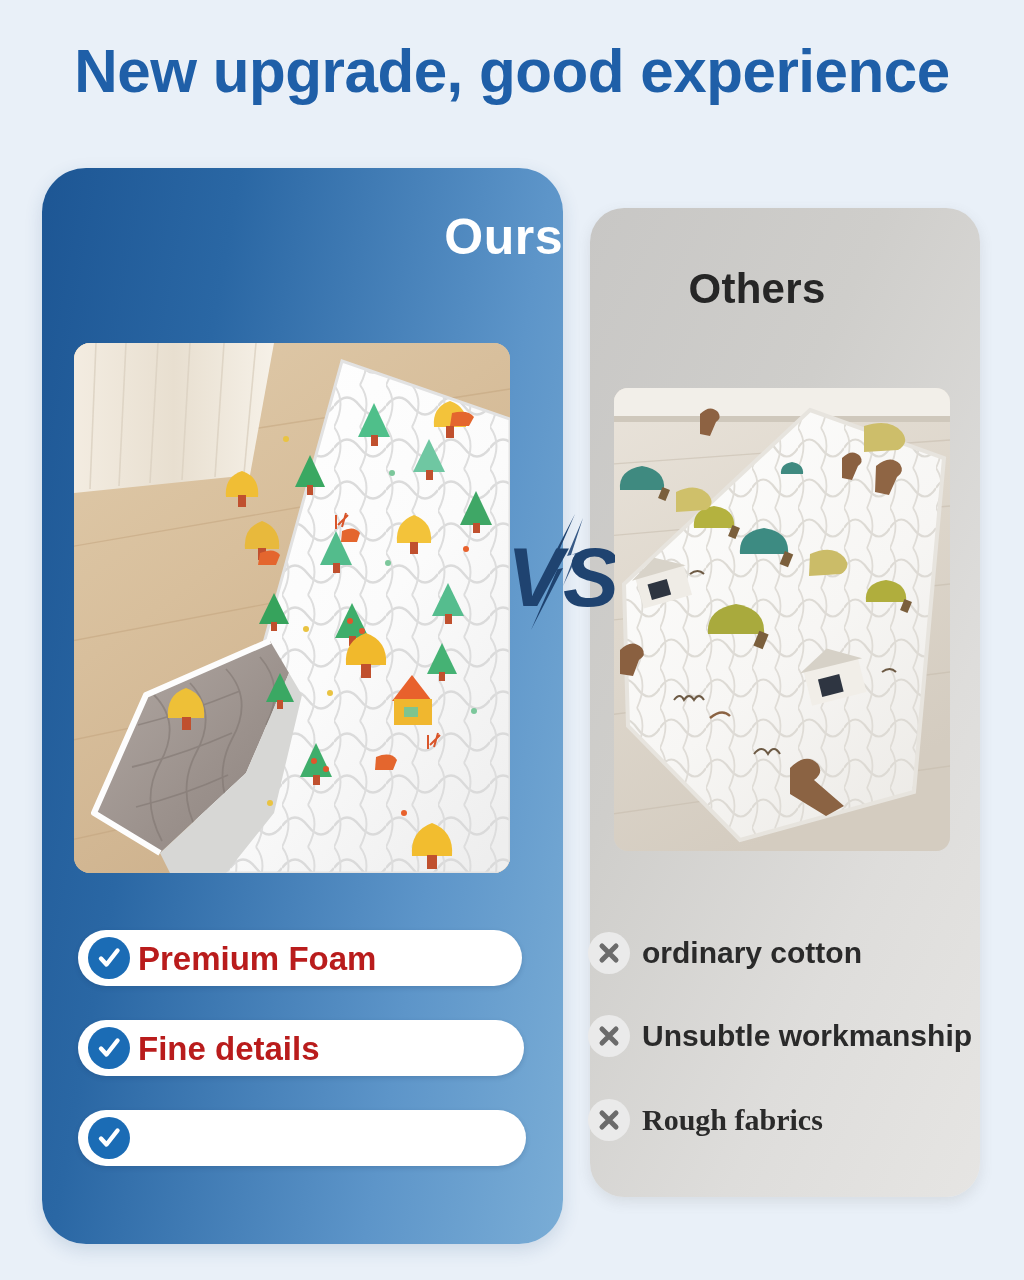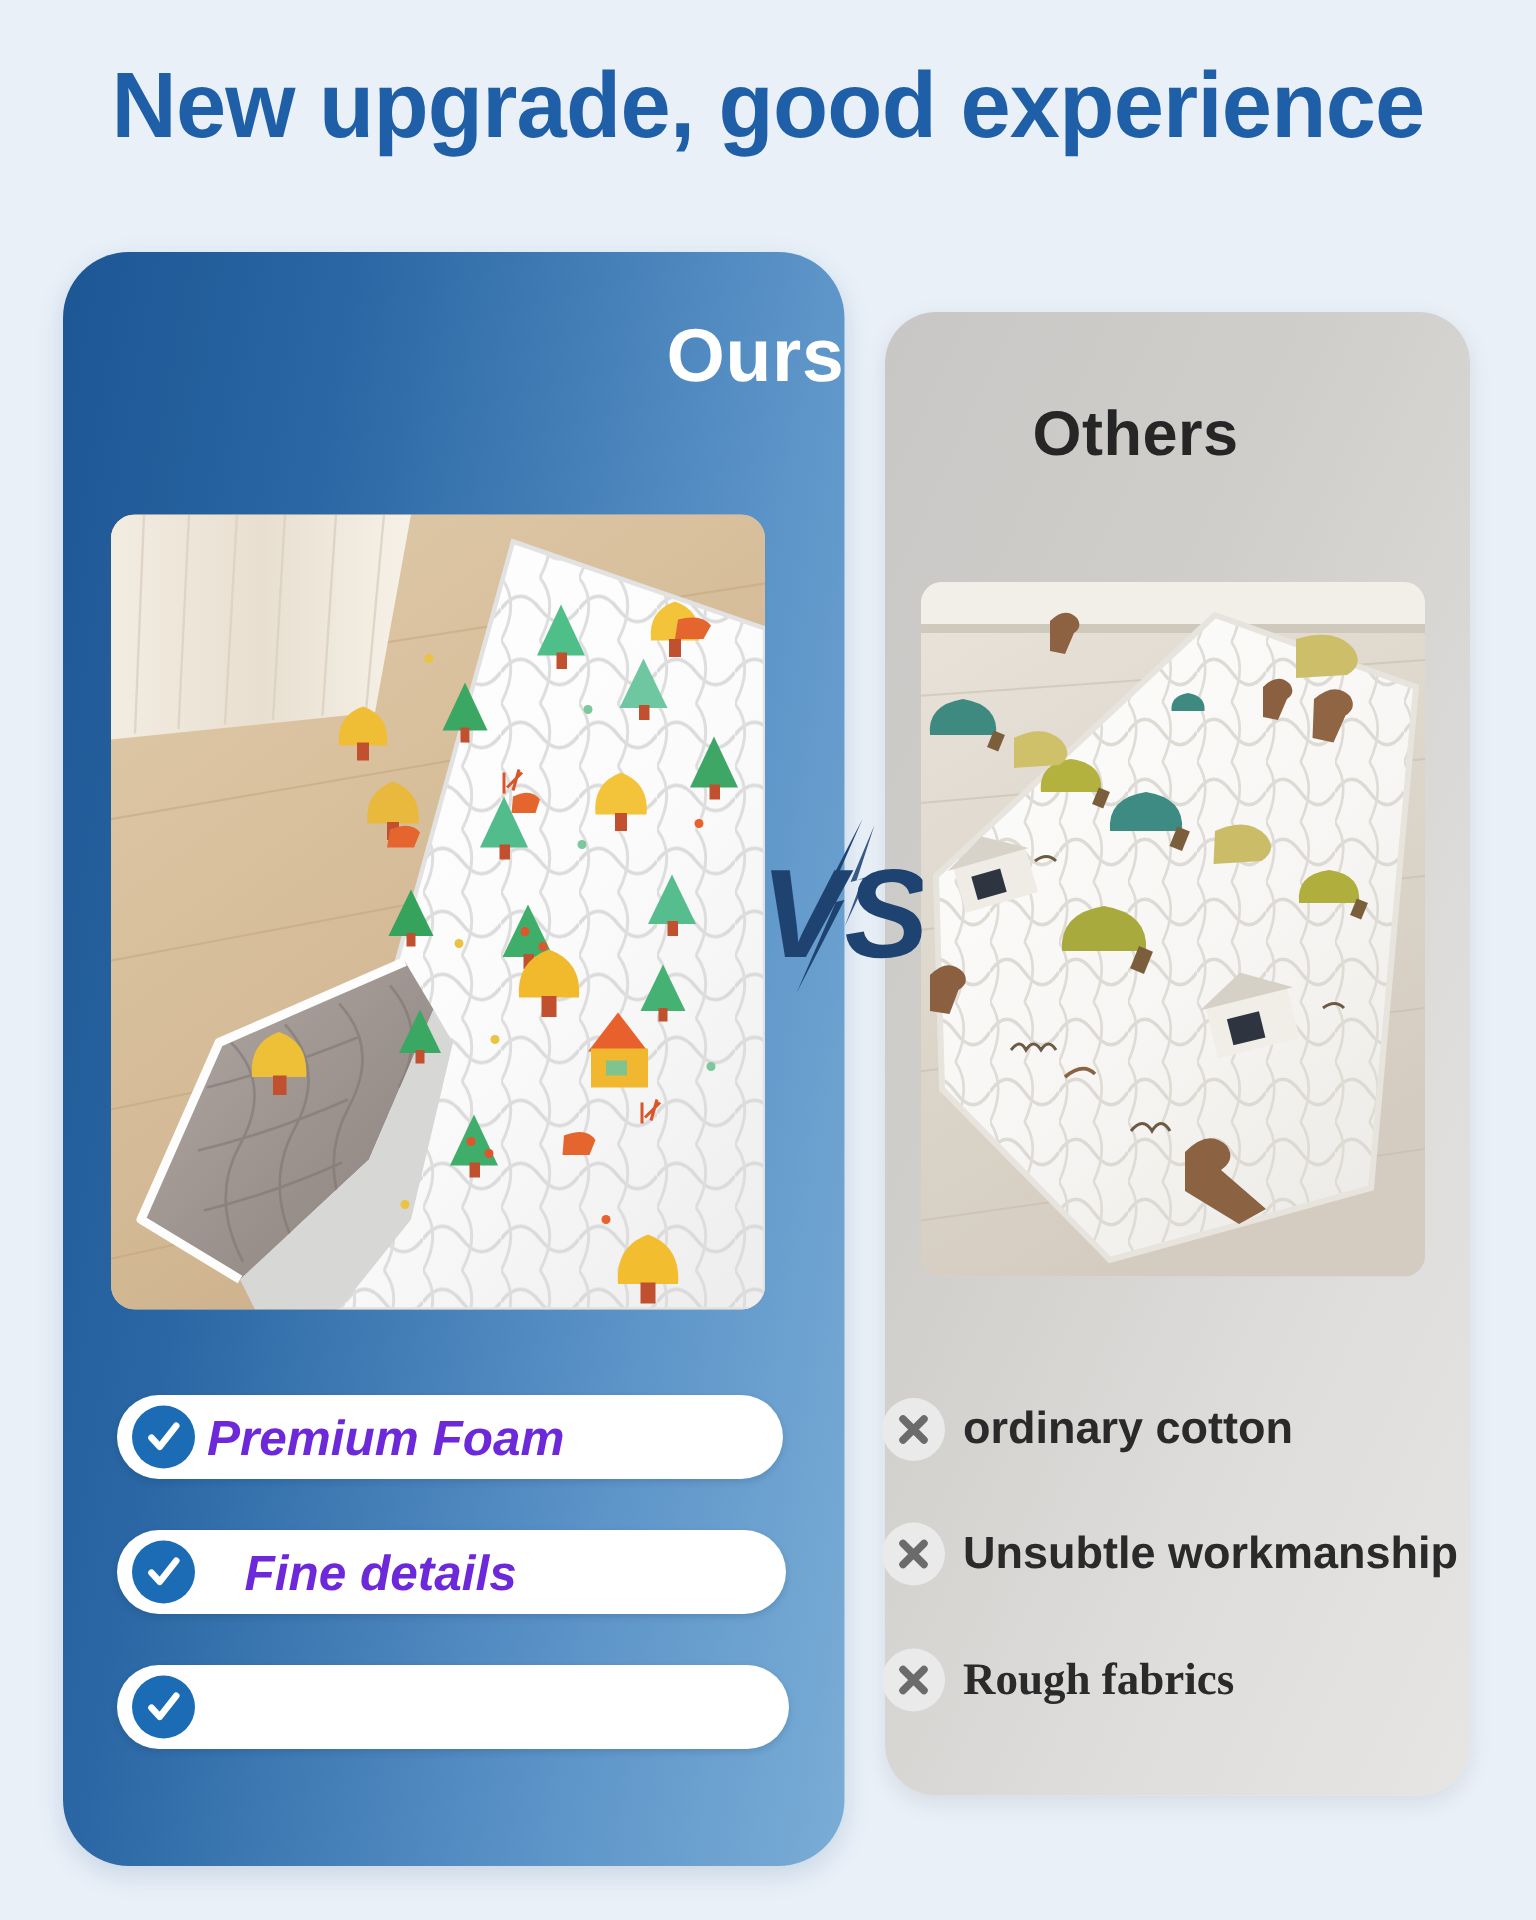--- a/index.html
+++ b/index.html
@@ -98,63 +98,62 @@
     height: 463px;
     border-radius: 14px;
     overflow: hidden;
     background: #d9d4cd;
   }
 
   
   #vs-badge {
     position: absolute;
     left: 505px;
-    top: 544px;
+    top: 512px;
     width: 110px;
     height: 120px;
     z-index: 5;
     pointer-events: none;
   }
 
   
   .pill {
     position: absolute;
     left: 78px;
     height: 56px;
     background: #ffffff;
     border-radius: 28px;
     display: flex;
     align-items: center;
     padding-left: 10px;
     box-shadow: 0 2px 5px rgba(20,50,90,0.18);
     z-index: 4;
   }
   .pill-0 { top: 930px; width: 444px; }
-  .pill-1 { top: 1020px; width: 446px; gap: 25px; }
+  .pill-1 { top: 1020px; width: 446px; }
   .pill-2 { top: 1110px; width: 448px; }
 
   .check-badge {
     width: 42px;
     height: 42px;
     border-radius: 50%;
     background: #1b6cb5;
     flex: 0 0 42px;
     display: flex;
     align-items: center;
     justify-content: center;
   }
   .check-badge svg { display: block; }
 
   .pill-label {
     font-weight: bold;
-    color: #6d28d9;
+    color: #b91c1c;
     white-space: nowrap;
     padding-left: 8px;
     line-height: 1;
-    font-style: italic;
   }
   .pill-0 .pill-label { font-size: 33px; }
   .pill-1 .pill-label { font-size: 33px; }
   .pill-2 .pill-label { font-size: 33px; letter-spacing: -0.4px; }
 
   
   .con-row {
     position: absolute;
     left: 588px;
     height: 40px;

